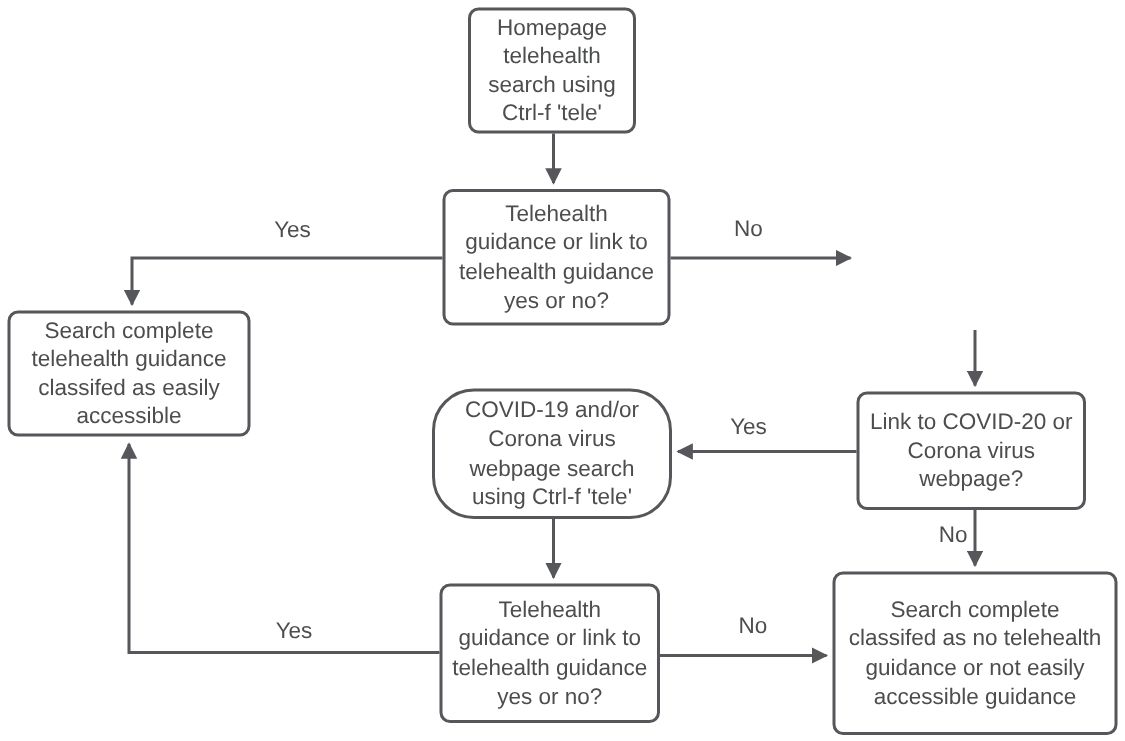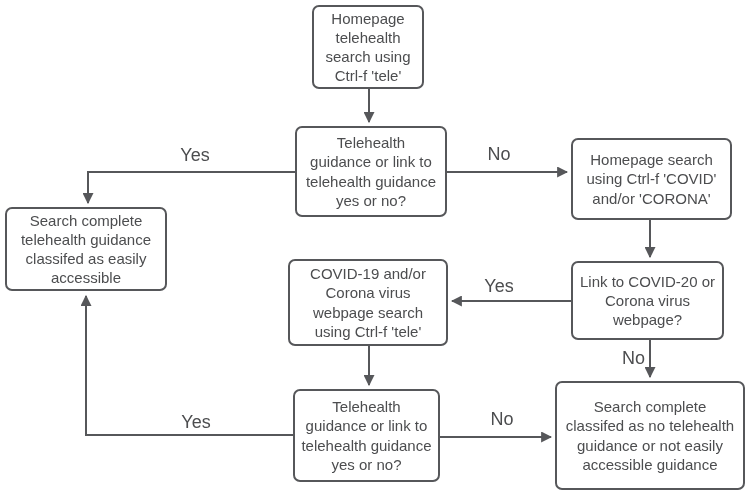--- a/index.html
+++ b/index.html
@@ -39,21 +39,21 @@
     text-align: center;
     color: var(--text);
     font-size: 15px;
     line-height: 1.28;
     white-space: pre-line;
     padding: 2px 5px;
   }
   .edge-label {
     position: absolute;
     color: var(--text);
-    font-size: 18px;
+    font-size: 15px;
     text-align: center;
   }
 </style>
 </head>
 <body>
 
 <div class="canvas">
 
   <svg class="edges" width="750" height="494" aria-hidden="true">
     <defs>
@@ -75,30 +75,27 @@
   <div class="node" style="left:312px; top:5px; width:112px; height:84px;">Homepage
 telehealth
 search using
 Ctrl-f 'tele'</div>
 
   <div class="node" style="left:295px; top:126px; width:152px; height:91px;">Telehealth
 guidance or link to
 telehealth guidance
 yes or no?</div>
 
-  <div class="node" style="left:571px; top:138px; width:161px; height:82px;">Homepage search
-using Ctrl-f 'COVID'
-and/or 'CORONA'</div>
 
   <div class="node" style="left:5px; top:207px; width:162px; height:84px;">Search complete
 telehealth guidance
 classifed as easily
 accessible</div>
 
-  <div class="node" style="left:288px; top:259px; width:160px; height:87px;">COVID-19 and/or
+  <div class="node" style="left:288px; top:259px; width:160px; height:87px;border-radius:28px;">COVID-19 and/or
 Corona virus
 webpage search
 using Ctrl-f 'tele'</div>
 
   <div class="node" style="left:571px; top:261px; width:153px; height:79px;">Link to COVID-20 or
 Corona virus
 webpage?</div>
 
   <div class="node" style="left:293px; top:389px; width:147px; height:93px;">Telehealth
 guidance or link to

